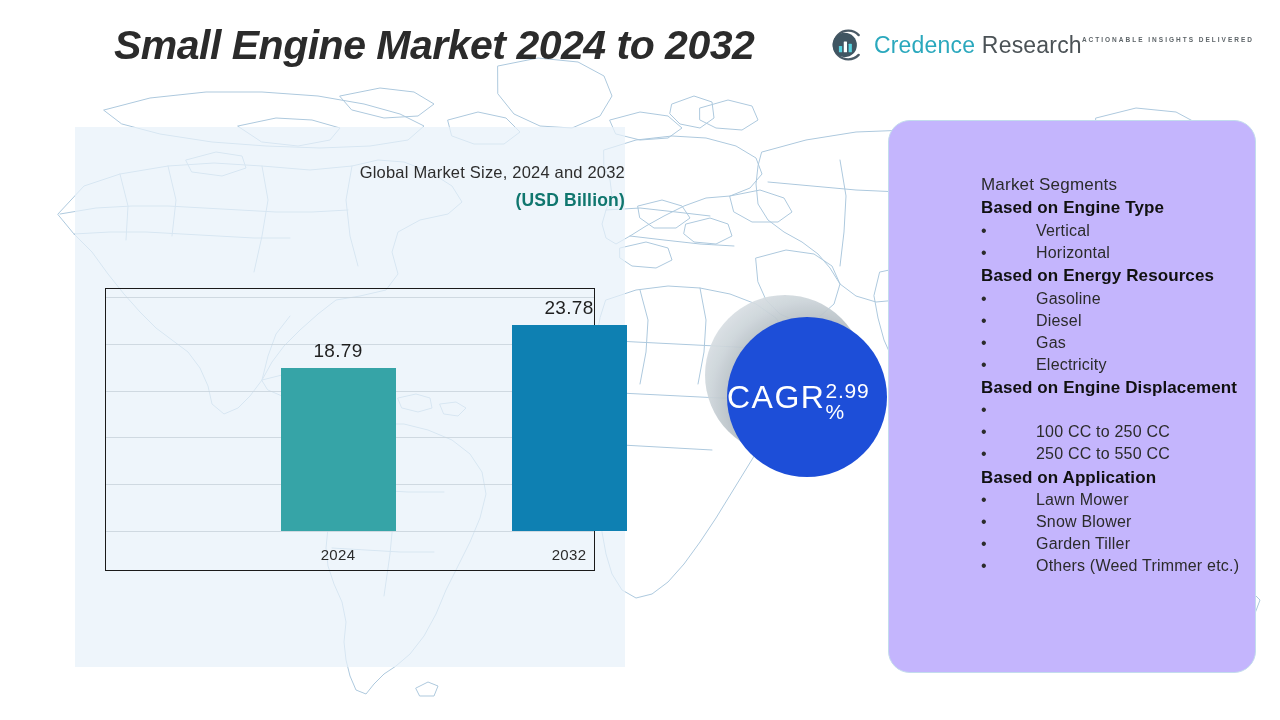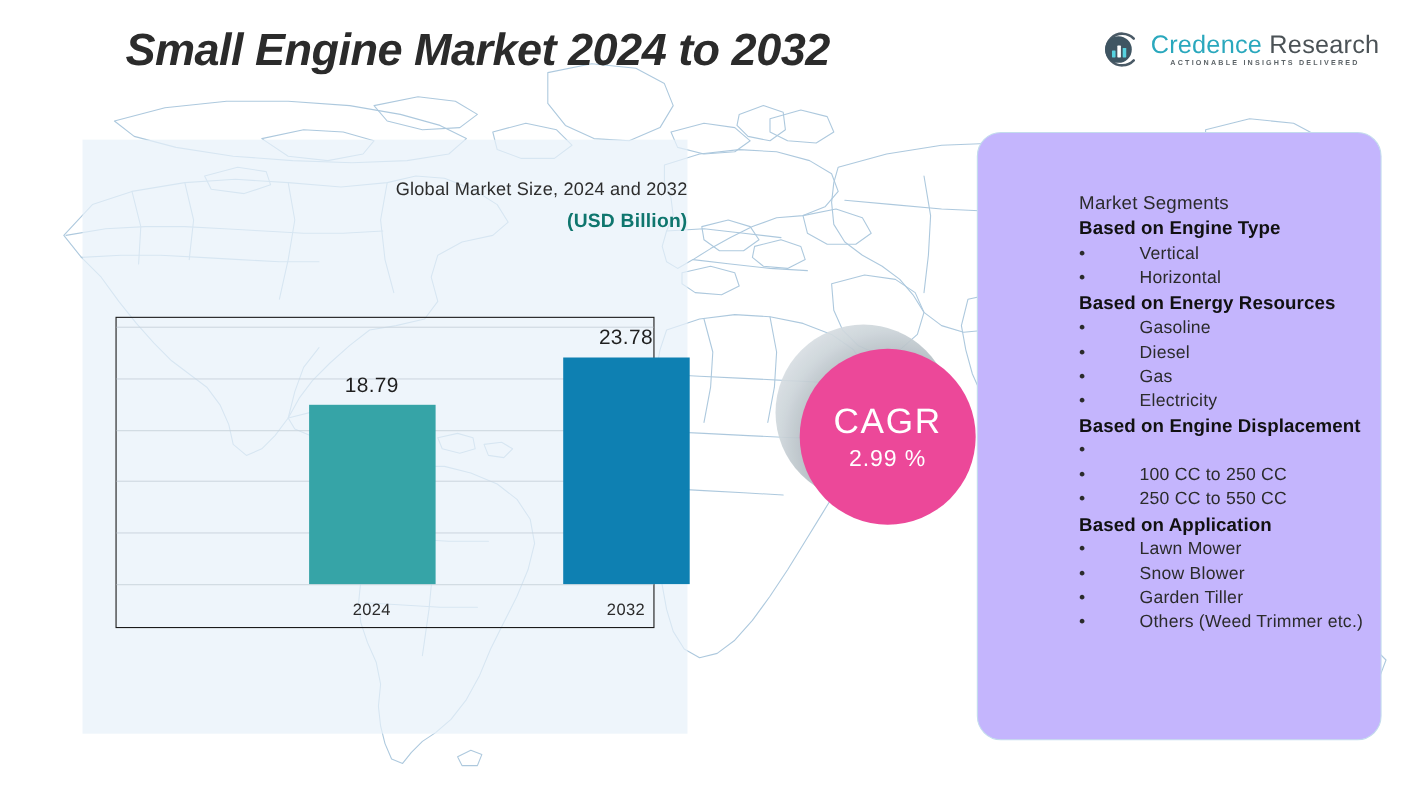--- a/index.html
+++ b/index.html
@@ -30,21 +30,21 @@
     white-space:nowrap;
     margin-left:48px;
   }
 
   
   #logo{
     position:absolute; right:26px; top:27px;
     display:flex; align-items:center; gap:9px;
   }
   #logo-mark{ width:36px; height:36px; flex:0 0 36px; }
-  #logo-text{ display:flex; flex-direction:column; line-height:1; }
+  #logo-text{ display:flex; flex-direction:row; line-height:1; }
   #logo-wordmark{
     font-size:23px; letter-spacing:.2px; white-space:nowrap;
   }
   #logo-credence{ color:#2aa8bd; }
   #logo-research{ color:#4b5256; }
   #logo-tagline{
     margin-top:3px;
     font-size:6.5px; letter-spacing:2.0px; color:#5d6468;
     text-transform:uppercase; white-space:nowrap; text-align:center;
     font-weight:bold;
@@ -98,22 +98,22 @@
   #cagr-shadow{
     position:absolute; left:-22px; top:-22px; width:160px; height:160px;
     border-radius:50%;
     background:radial-gradient(circle at 68% 68%, #7f8a92 0%, #9aa4ab 38%, #cdd5da 68%, #eef2f5 100%);
     opacity:.92;
     filter:blur(.4px);
   }
   #cagr-circle{
     position:absolute; left:0; top:0; width:160px; height:160px;
     border-radius:50%;
-    background:#ec4899;
-    display:flex; flex-direction:column;
+    background:#1d4ed8;
+    display:flex; flex-direction:row;
     align-items:center; justify-content:center;
     color:#ffffff;
   }
   #cagr-label{ font-size:32px; letter-spacing:1.5px; line-height:1; }
   #cagr-value{ font-size:21px; letter-spacing:.8px; margin-top:8px; line-height:1; }
 
   
   #right-panel{
     position:absolute; left:888px; top:120px;
     width:368px; height:553px;

